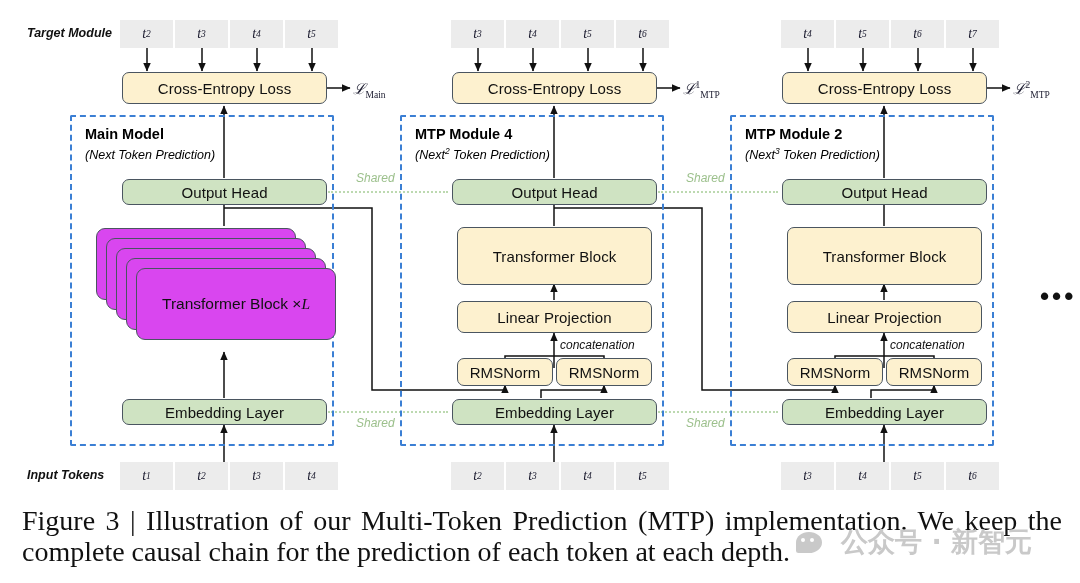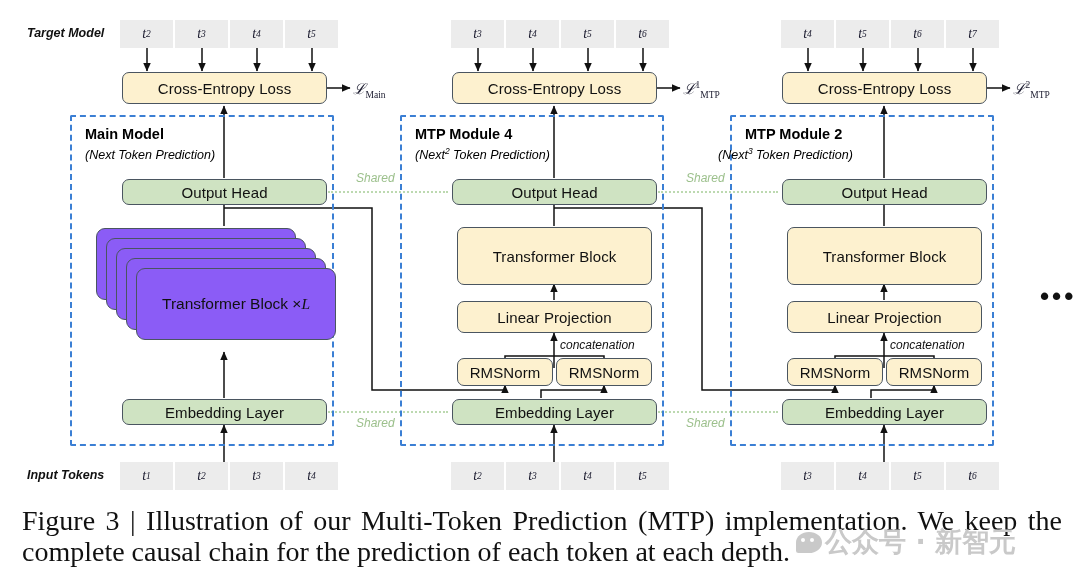--- a/index.html
+++ b/index.html
@@ -38,21 +38,21 @@
     text-align:center;
   }
   .yellow{background:#fdf1cf;}
   .green{background:#cfe3c2;}
   .small{font-size:15px;}
 
   
   .deck{position:absolute;}
   .deck .layer{
     position:absolute;box-sizing:border-box;
-    border:1.3px solid #4a5560;border-radius:9px;background:#8b5cf6;
+    border:1.3px solid #4a5560;border-radius:9px;background:#d946ef;
   }
   .deck .front{
     display:flex;align-items:center;justify-content:center;
     font-size:15.5px;color:#111;
   }
   .ital-serif{font-family:"Liberation Serif", serif;font-style:italic;}
 
   
   .frame{
     position:absolute;box-sizing:border-box;
@@ -96,21 +96,21 @@
   .caption{
     position:absolute;left:22px;top:505px;width:1040px;
     font-family:"Liberation Serif", serif;
     font-size:28px;line-height:31px;color:#111;
     text-align:justify;
   }
 
   
   .wm{
     position:absolute;left:796px;top:524px;
-    display:flex;align-items:center;gap:3px;
+    display:flex;align-items:center;gap:19px;
     color:#c9c9c9;font-size:27px;font-weight:bold;
     font-family:"DejaVu Sans", sans-serif;
     pointer-events:none;white-space:nowrap;
   }
   .wm .bubble{
     width:26px;height:21px;background:#c9c9c9;border-radius:50% 50% 50% 10%;
     position:relative;display:block;
   }
   .wm .bubble:after{
     content:"";position:absolute;left:5px;top:6px;width:4px;height:4px;
@@ -210,25 +210,25 @@
   <div class="frame-sub" style="left:85px;top:146px;">
     <span>(Next</span><sup></sup><span> Token Prediction)</span>
   </div>
 
   <div class="frame-title" style="left:415px;top:126px;">MTP Module 4</div>
   <div class="frame-sub" style="left:415px;top:146px;">
     <span>(Next</span><sup>2</sup><span> Token Prediction)</span>
   </div>
 
   <div class="frame-title" style="left:745px;top:126px;text-align:right;">MTP Module 2</div>
-  <div class="frame-sub" style="left:718px;top:146px;">
+  <div class="frame-sub" style="left:745px;top:146px;">
     <span>(Next</span><sup>3</sup><span> Token Prediction)</span>
   </div>
 
-  <div class="rowlabel abs" style="left:27px;top:26px;">Target Model</div>
+  <div class="rowlabel abs" style="left:27px;top:26px;">Target Module</div>
 
   <div class="tokrow" style="left:120px;top:20px;">
     <div class="tok">t<sub>2</sub></div>
     <div class="tok">t<sub>3</sub></div>
     <div class="tok">t<sub>4</sub></div>
     <div class="tok">t<sub>5</sub></div>
   </div>
   <div class="tokrow" style="left:451px;top:20px;">
     <div class="tok">t<sub>3</sub></div>
     <div class="tok">t<sub>4</sub></div>

